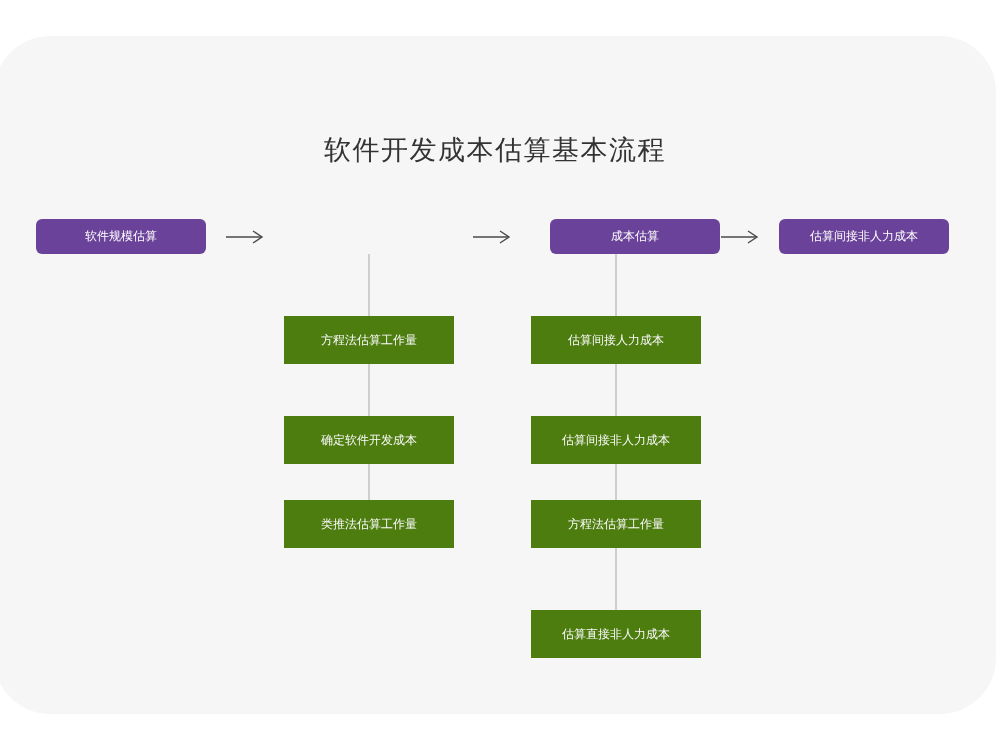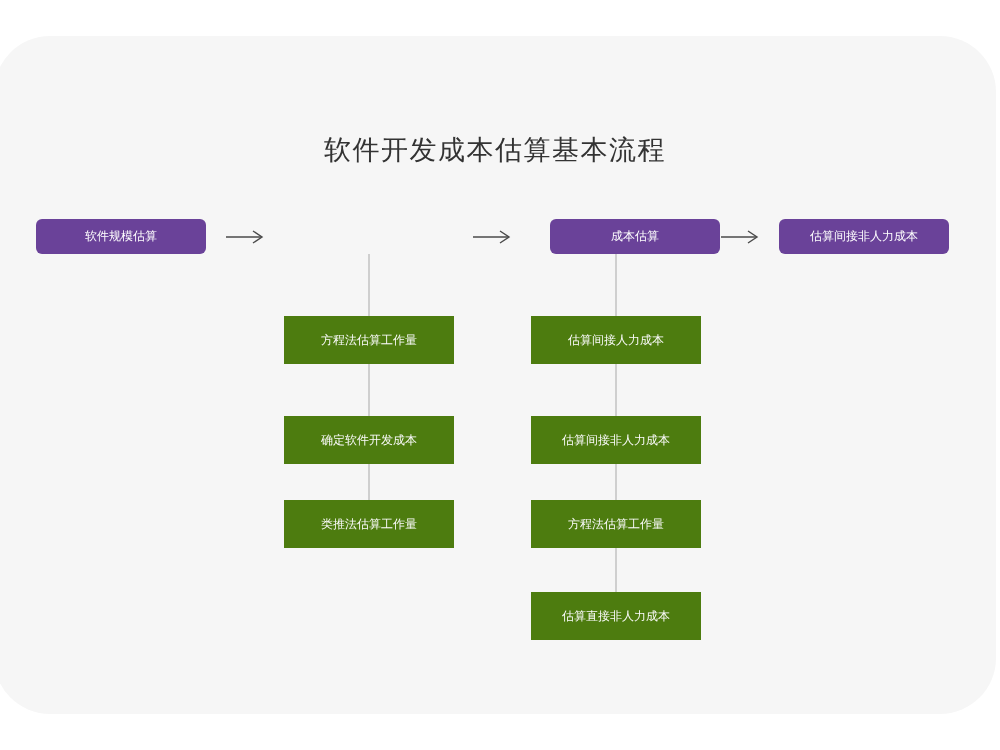--- a/index.html
+++ b/index.html
@@ -6,21 +6,21 @@
   .canvas{position:relative;width:1000px;height:750px;overflow:hidden;background:#ffffff;}
   .card{position:absolute;left:-6px;top:36px;width:1002px;height:678px;background:#f6f6f6;border-radius:56px;}
   .title{position:absolute;left:0;top:96px;width:100%;margin:0;text-align:center;
          font-size:27px;font-weight:400;color:#333333;letter-spacing:1.5px;}
   .node{position:absolute;width:170px;display:flex;align-items:center;justify-content:center;
         font-size:12px;z-index:2;box-sizing:border-box;}
   .main-node{top:183px;height:35px;background:#6a4299;color:#ffffff;border-radius:6px;}
   .sub-node{height:48px;background:#4d7c0f;color:#fbfbfb;border-radius:0;}
   .m1{left:42px}.m2{left:290px}.m3{left:556px}.m4{left:785px}
   .colA{left:290px}.colB{left:537px}
-  .r1{top:280px}.r2{top:380px}.r3{top:464px}.r4{top:556px}
+  .r1{top:280px}.r2{top:380px}.r3{top:464px}.r4{top:574px}
   .connector{position:absolute;width:2px;background:#cfcfcf;z-index:1;}
   .connA{left:374px;top:218px;height:280px;}
   .connB{left:621px;top:218px;height:382px;}
   .arrow{position:absolute;top:193px;width:40px;height:16px;z-index:2;}
   .a1{left:231px}.a2{left:478px}.a3{left:726px}
   .arrow svg{display:block}
 </style>
 </head>
 <body>
 

